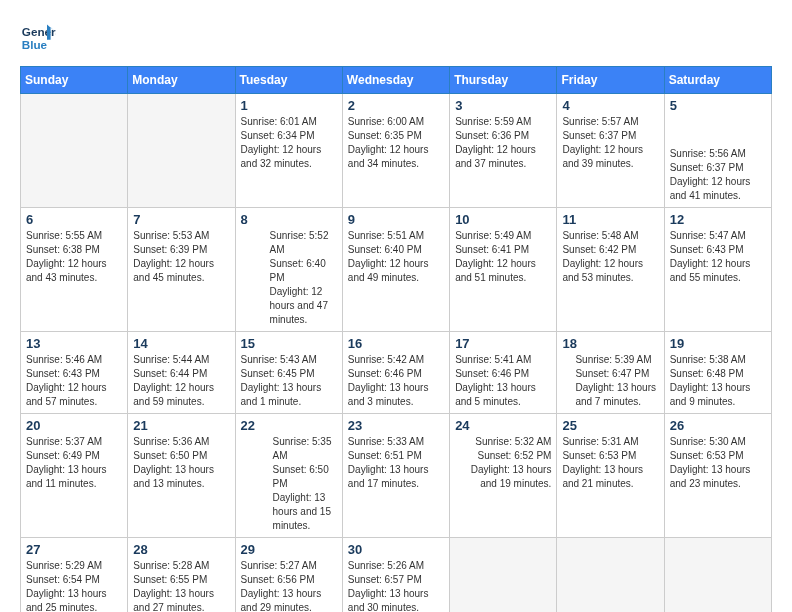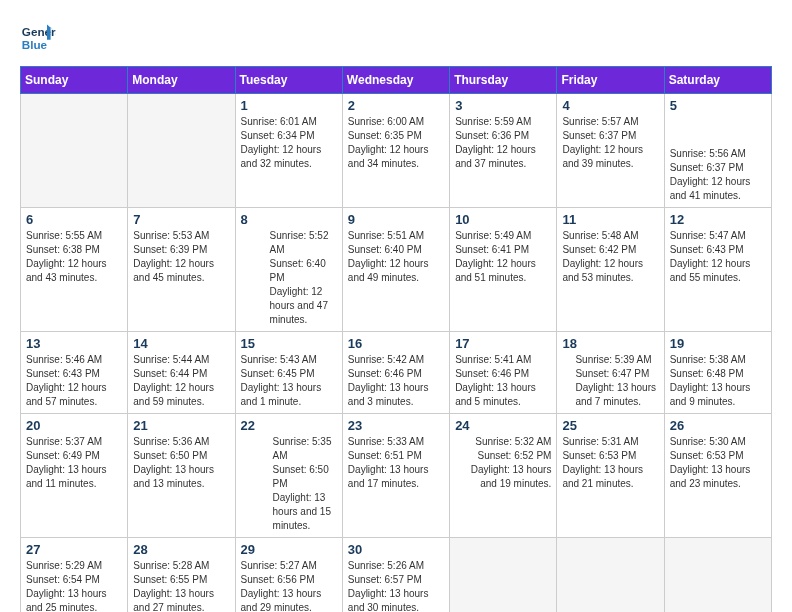--- a/index.html
+++ b/index.html
@@ -36,21 +36,21 @@
     .subtitle {
       font-size: 16px;
       color: #333;
     }
     .calendar {
       width: 100%;
       border-collapse: collapse;
       font-size: 11px;
     }
     .calendar th {
-      background: #6d28d9;
+      background: #3b82f6;
       color: #fff;
       padding: 6px 4px;
       text-align: left;
       font-size: 12px;
       font-weight: bold;
       border: 1px solid #2a7fc1;
     }
     .calendar td {
       border: 1px solid #ccc;
       vertical-align: top;

